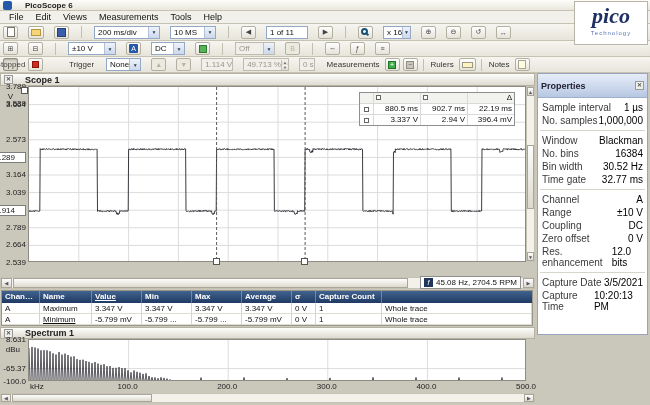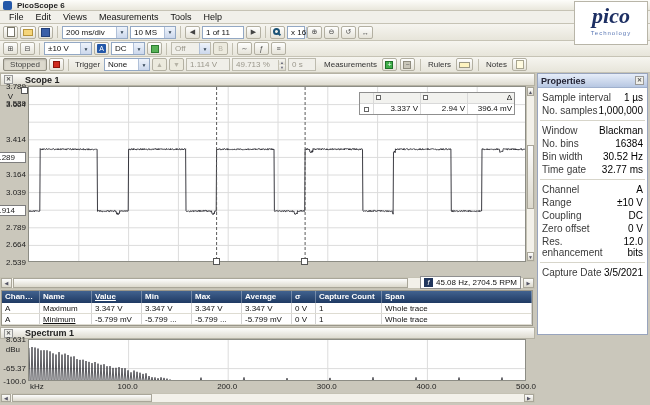--- a/index.html
+++ b/index.html
@@ -1,20 +1,20 @@
 <!DOCTYPE html>
 <html><head>
 <meta charset="utf-8">
 <style>
 *{margin:0;padding:0;box-sizing:border-box}
 html,body{background:#777}
 #app{position:relative;width:650px;height:405px;background:#cac7bb;overflow:hidden;
      font-family:"Liberation Sans",sans-serif;font-size:9px;color:#111}
 .bar{position:absolute;left:0;width:650px;background:linear-gradient(#f6f5f0,#e7e5da);
-     border-bottom:1px solid #c6c3b5;display:flex;align-items:center;gap:2px;padding:0 3px}
+     border-bottom:1px solid #c6c3b5;display:flex;align-items:center;gap:10px;padding:0 3px}
 #titlebar{top:0;height:11px;background:linear-gradient(#fdfdfa,#e9e7dc);font-size:8px;font-weight:bold;color:#222}
 #menubar{top:11px;height:13px;background:#f1f0ea}
 #tb1{top:24px;height:17px}
 #tb2{top:41px;height:16px}
 #tb3{top:57px;height:16px}
 .menu-item{padding:1px 6px;cursor:default}
 .appicon{width:9px;height:9px;background:#2458a8;border-radius:2px;display:inline-block;margin-right:3px}
 .tbtn{height:13px;min-width:15px;border:1px solid #b3b0a2;background:linear-gradient(#fefefe,#e5e3d8);
       border-radius:2px;display:flex;align-items:center;justify-content:center;font-size:7px;color:#444;padding:0 2px;gap:1px}
 .tbtn.pressed{background:#dcd9cd;border-color:#8f8c7f;box-shadow:inset 0 1px 2px rgba(0,0,0,.2)}
@@ -64,24 +64,24 @@
 #rulerLegend{position:absolute;left:359px;top:92px;background:#fff;border:1px solid #8f8f8f;font-size:8px;z-index:6}
 .lrow{display:flex}
 .lcell{width:47px;padding:0 2px;border-left:1px solid #d9d9d9;border-top:1px solid #d9d9d9;text-align:right;height:11px;line-height:10px}
 .licon{width:13px;height:11px;border-top:1px solid #d9d9d9;display:flex;align-items:center;justify-content:center}
 .lrow:first-child .lcell,.lrow:first-child .licon{border-top:none;background:#f2f2ef;height:10px}
 .mini-handle{display:inline-block;width:5px;height:5px;background:#fff;border:1px solid #666}
 #freqLegend{position:absolute;left:420px;top:276px;height:13px;background:#fff;border:1px solid #8f8f8f;
             display:flex;align-items:center;gap:3px;font-size:8px;padding:0 3px;z-index:6}
 
 #propsPanel{position:absolute;left:537px;top:73px;width:111px;height:262px;background:#fff;border:1px solid #98a4bd}
-#propsHeader{height:14px;background:linear-gradient(#e6edf9,#b7c7e2);display:flex;align-items:center;
+#propsHeader{height:24px;background:linear-gradient(#e6edf9,#b7c7e2);display:flex;align-items:center;
              justify-content:space-between;padding:0 3px;font-size:9px;font-weight:bold;color:#223;border-bottom:1px solid #9fb0cd}
 .prop-row{display:flex;justify-content:space-between;padding:1px 4px;font-size:10px;line-height:11px}
-.prop-key{color:#3a3a3a}.prop-val{color:#000;text-align:right}
+.prop-key{color:#3a3a3a}.prop-val{color:#000;text-align:left}
 .prop-sep{height:1px;background:#d7d5ca;margin:3px 2px}
 
 #logo{position:absolute;right:2px;top:1px;width:74px;height:44px;background:#fff;border:1px solid #b8b5a8;text-align:center;z-index:10}
 #logo .brand{font-family:"Liberation Serif",serif;font-style:italic;font-weight:bold;font-size:22px;color:#1d2f63;line-height:28px;display:block}
 #logo .sub{font-size:6px;color:#5a77b5;letter-spacing:1px;display:block}
 label.tlab{font-size:8px;color:#333;padding:0 2px}
 </style>
 </head>
 <body>
 
@@ -129,21 +129,21 @@
     <span class="combo" style="width:42px">
       <span>1 of 11</span>
       </span>
     <span class="tbtn">
         <span>▶</span>
       </span>
     <span class="sep"></span>
     <span class="tbtn">
         <span class="ic-mag"></span>
       </span>
-    <span class="combo" style="width:18px">
+    <span class="combo" style="width:28px">
       <span>x 16</span>
       <span class="arr">▼</span>
       </span>
     <span class="tbtn">
         <span>⊕</span>
       </span>
     <span class="tbtn">
         <span>⊖</span>
       </span>
     <span class="tbtn">
@@ -255,21 +255,21 @@
   </div>
 
   <div class="ptitle" style="left:0;top:73px;width:535px;height:13px">
     <span class="closebox">✕</span>
     <span>Scope 1</span>
   </div>
   <div class="axis" id="scopeYAxis" style="left:0;top:86px;width:28px;height:176px">
       <span class="tick" style="top: -4px; right: 2px;">3.789</span>
       <span class="tick" style="top: 13.6px; right: 2px;">3.664</span>
       <span class="tick" style="top: 13px; right: 2px;">3.539</span>
-      <span class="tick" style="top: 48.8px; right: 2px;">3.414</span>
+      <span class="tick" style="top: 48.8px; right: 2px;">2.573</span>
       <span class="tick boxed" style="top: 66.4px; right: 2px;">3.289</span>
       <span class="tick" style="top: 84px; right: 2px;">3.164</span>
       <span class="tick" style="top: 101.6px; right: 2px;">3.039</span>
       <span class="tick boxed" style="top: 119.2px; right: 2px;">2.914</span>
       <span class="tick" style="top: 136.8px; right: 2px;">2.789</span>
       <span class="tick" style="top: 154.4px; right: 2px;">2.664</span>
       <span class="tick" style="top: 172px; right: 2px;">2.539</span>
       <span class="tick" style="top: 6px; right: 15px;">V</span>
     </div>
   <div class="plot" id="scopePlot" style="left:28px;top:86px;width:498px;height:176px"><svg width="498" height="176">
@@ -299,20 +299,28 @@
       <div class="lrow">
         <span class="licon"></span>
         <span class="lcell" style="text-align: left;"><span class="mini-handle"></span></span>
         <span class="lcell" style="text-align: left;"><span class="mini-handle"></span></span>
         <span class="lcell">Δ</span>
       </div>
       <div class="lrow">
         <span class="licon">
           <span class="mini-handle"></span>
         </span>
+        <span class="lcell">880.5 ms</span>
+        <span class="lcell">902.7 ms</span>
+        <span class="lcell">22.19 ms</span>
+      </div>
+      <div class="lrow">
+        <span class="licon">
+          <span class="mini-handle"></span>
+        </span>
         <span class="lcell">3.337 V</span>
         <span class="lcell">2.94 V</span>
         <span class="lcell">396.4 mV</span>
       </div>
     </div>
   <div class="handle" style="left:21px;top:87px"></div>
 
   <div class="scroll" id="scopeVScroll" style="left:526px;top:86px;width:9px;height:176px">
     <div class="sbtn" style="top:0;left:0;right:0;height:9px">▲</div>
     <div class="thumb" style="left:0;right:0;top:58px;height:64px"></div>
@@ -333,21 +341,20 @@
   <div id="measTable">
     <div id="measHeader">
         <div class="mcell" style="width: 38px;">Channel</div>
         <div class="mcell" style="width: 52px;">Name</div>
         <div class="mcell" style="width: 50px; text-decoration: underline;">Value</div>
         <div class="mcell" style="width: 50px;">Min</div>
         <div class="mcell" style="width: 50px;">Max</div>
         <div class="mcell" style="width: 50px;">Average</div>
         <div class="mcell" style="width: 24px;">σ</div>
         <div class="mcell" style="width: 66px;">Capture Count</div>
-        <div class="mcell" style="width: 150px;">Span</div>
       </div>
     <div id="measBody">
         <div class="mrow">
           <div class="mcell" style="width: 38px;">A</div>
           <div class="mcell" style="width: 52px;">Maximum</div>
           <div class="mcell" style="width: 50px;">3.347 V</div>
           <div class="mcell" style="width: 50px;">3.347 V</div>
           <div class="mcell" style="width: 50px;">3.347 V</div>
           <div class="mcell" style="width: 50px;">3.347 V</div>
           <div class="mcell" style="width: 24px;">0 V</div>
@@ -452,18 +459,22 @@
         </div>
         <div class="prop-row">
           <span class="prop-key">Res. enhancement</span>
           <span class="prop-val">12.0 bits</span>
         </div>
         <div class="prop-sep"></div>
         <div class="prop-row">
           <span class="prop-key">Capture Date</span>
           <span class="prop-val">3/5/2021</span>
         </div>
+        <div class="prop-row">
+          <span class="prop-key">Capture Time</span>
+          <span class="prop-val">10:20:13 PM</span>
+        </div>
       </div>
   </div>
 
 <div class="handle" style="left: 213px; top: 258px;"></div>
     <div class="handle" style="left: 301px; top: 258px;"></div>
   </div>
 
 </body></html>

